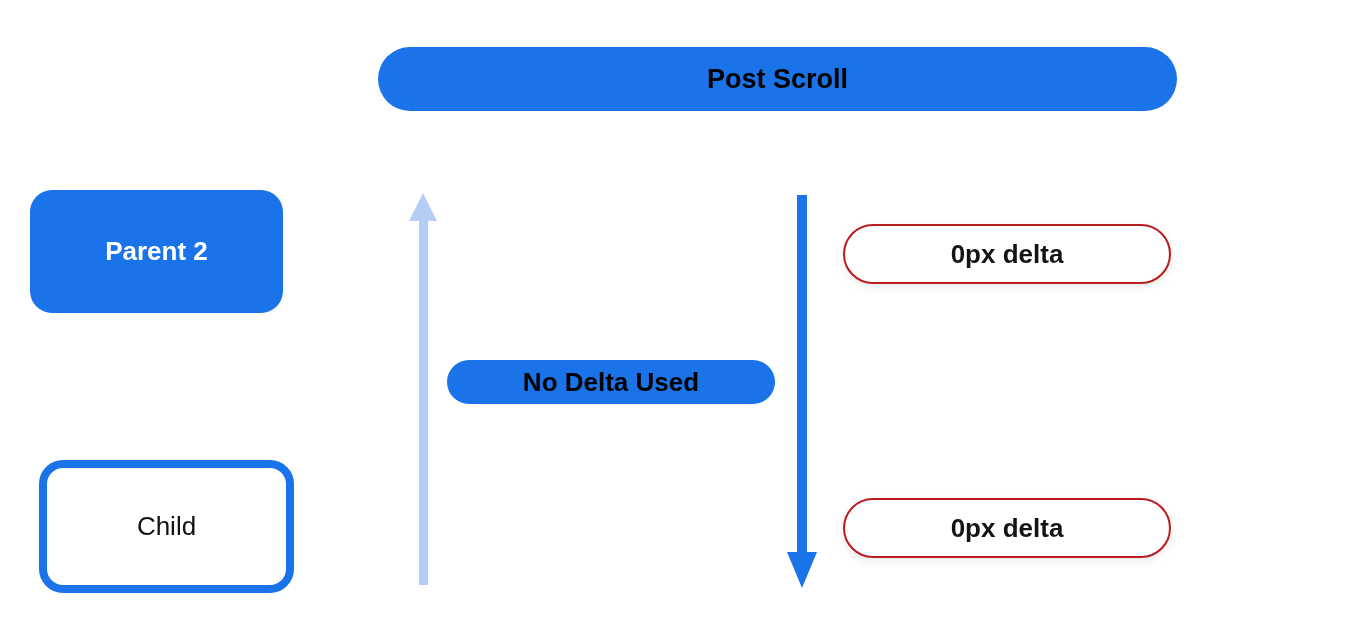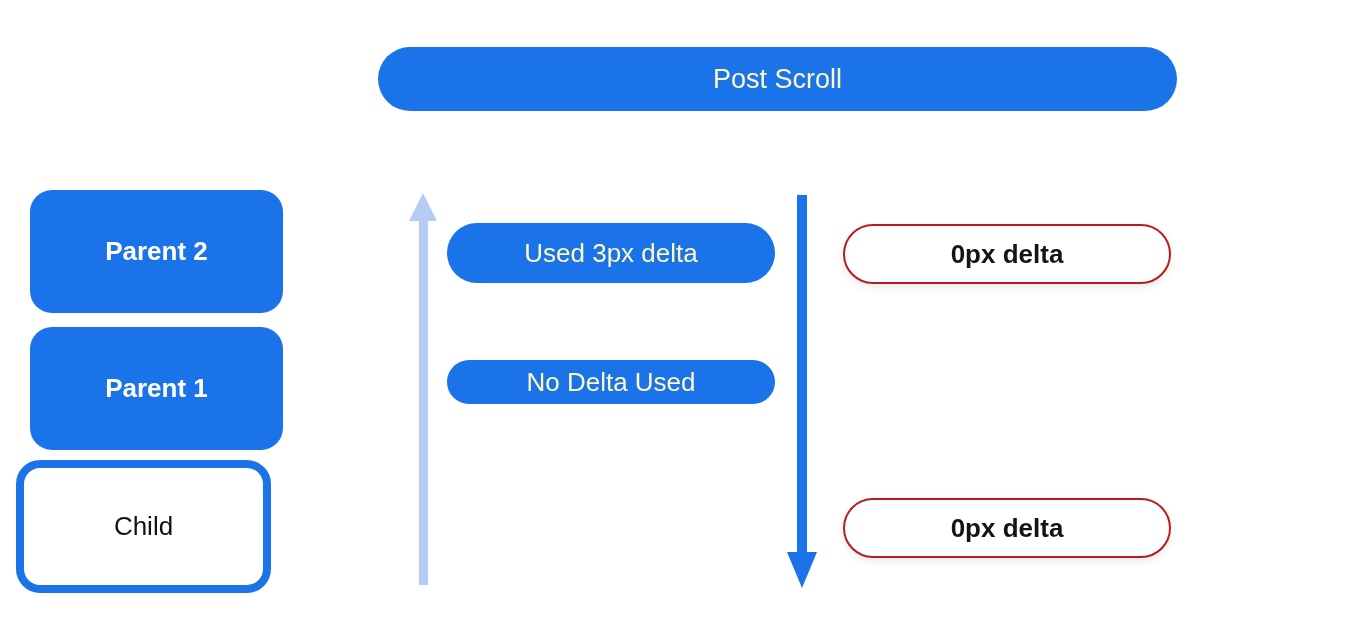--- a/index.html
+++ b/index.html
@@ -17,22 +17,22 @@
   }
   .pill, .box {
     position: absolute;
     display: flex;
     align-items: center;
     justify-content: center;
     box-sizing: border-box;
   }
   .pill-blue {
     background: #1a73e8;
-    color: #fef9c3;
-    font-weight: 400;
+    color: #000000;
+    font-weight: 700;
     border-radius: 999px;
   }
   .pill-white {
     background: #ffffff;
     color: #141414;
     font-weight: 600;
     border-radius: 999px;
     border: 2px solid #b91c1c;
     box-shadow: 0 3px 8px rgba(0,0,0,0.09);
   }
@@ -47,21 +47,21 @@
     color: #111111;
     font-weight: 500;
     border: 8px solid #1a73e8;
     border-radius: 24px;
   }
   
   .post-scroll { left: 378px; top: 47px; width: 799px; height: 64px; font-size: 27px; }
   
   .parent2 { left: 30px; top: 190px; width: 253px; height: 123px; font-size: 26px; text-align: center; }
   .parent1 { left: 30px; top: 327px; width: 253px; height: 123px; font-size: 26px; }
-  .child   { left: 16px; top: 460px; width: 255px; height: 133px; font-size: 26px; }
+  .child   { left: 39px; top: 460px; width: 255px; height: 133px; font-size: 26px; }
   
   .used-delta { left: 447px; top: 223px; width: 328px; height: 60px; font-size: 26px; }
   .no-delta   { left: 447px; top: 360px; width: 328px; height: 44px; font-size: 26px; }
   
   .delta-top    { left: 843px; top: 224px; width: 328px; height: 60px; font-size: 26px; }
   .delta-bottom { left: 843px; top: 498px; width: 328px; height: 60px; font-size: 26px; }
   
   .arrow { position: absolute; }
   .arrow-up { left: 409px; top: 193px; width: 28px; height: 392px; }
   .arrow-up .head {
@@ -92,30 +92,28 @@
 </style>
 </head>
 <body>
 
 <div class="canvas">
 
   <div class="pill pill-blue post-scroll">Post Scroll</div>
 
   <div class="box box-blue parent2">Parent 2</div>
 
-  <div class="box box-blue parent1">Parent 1</div>
 
   <div class="box box-outline child">Child</div>
 
   <div class="arrow arrow-up">
     <div class="head"></div>
     <div class="shaft"></div>
   </div>
 
-  <div class="pill pill-blue used-delta">Used 3px delta</div>
 
   <div class="pill pill-blue no-delta">No Delta Used</div>
 
   <div class="arrow arrow-down">
     <div class="shaft"></div>
     <div class="head"></div>
   </div>
 
   <div class="pill pill-white delta-top">0px delta</div>
 

